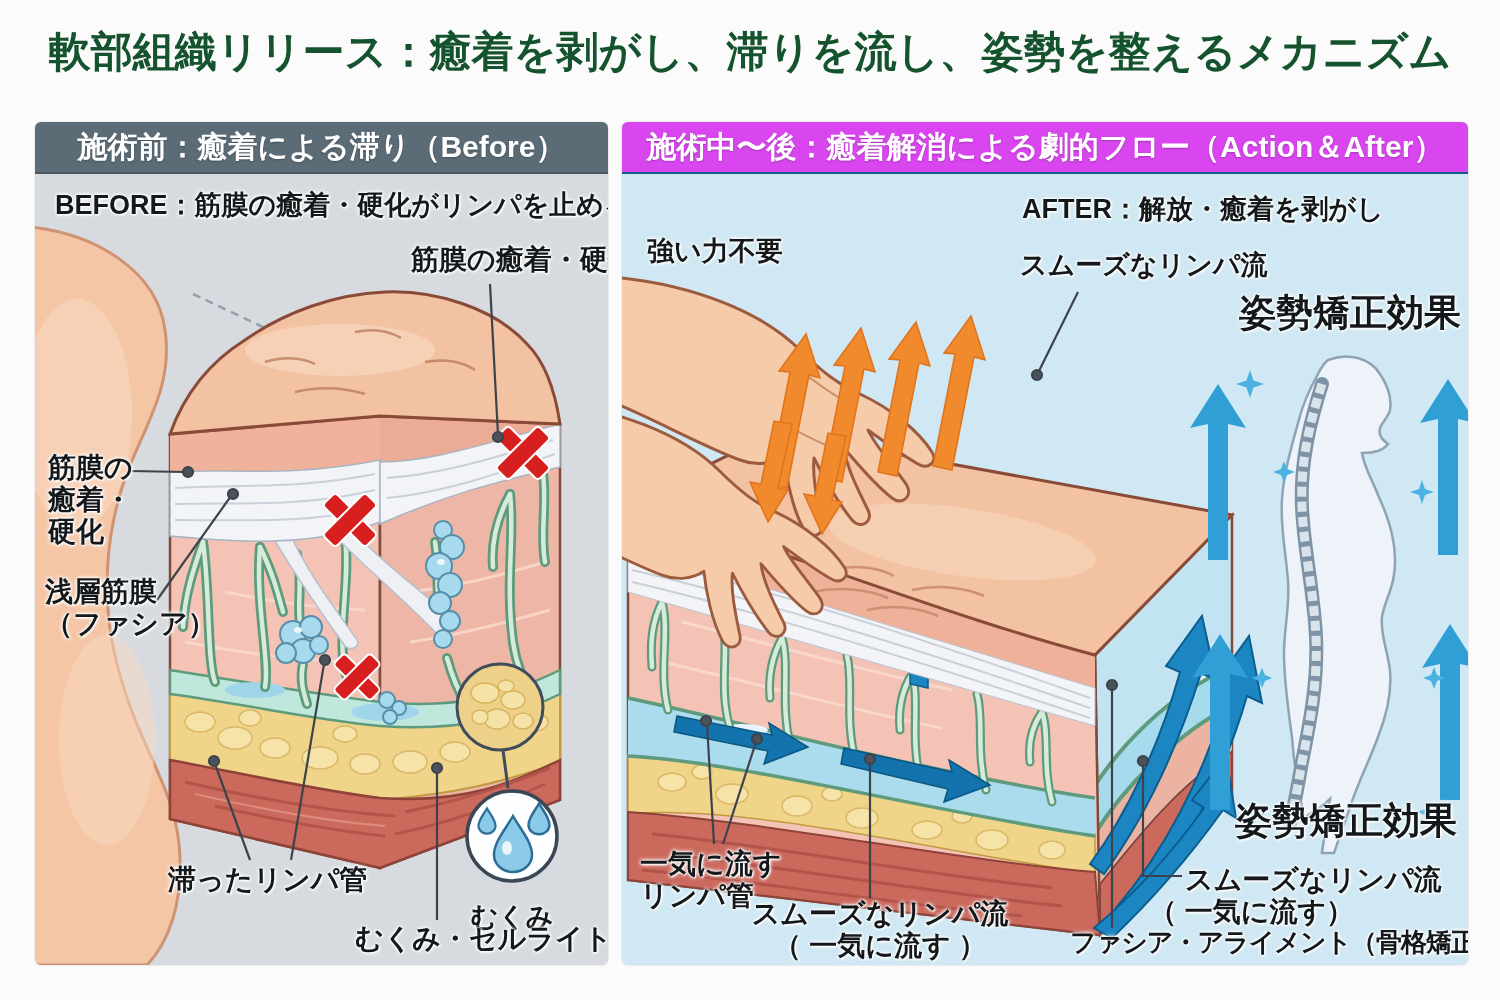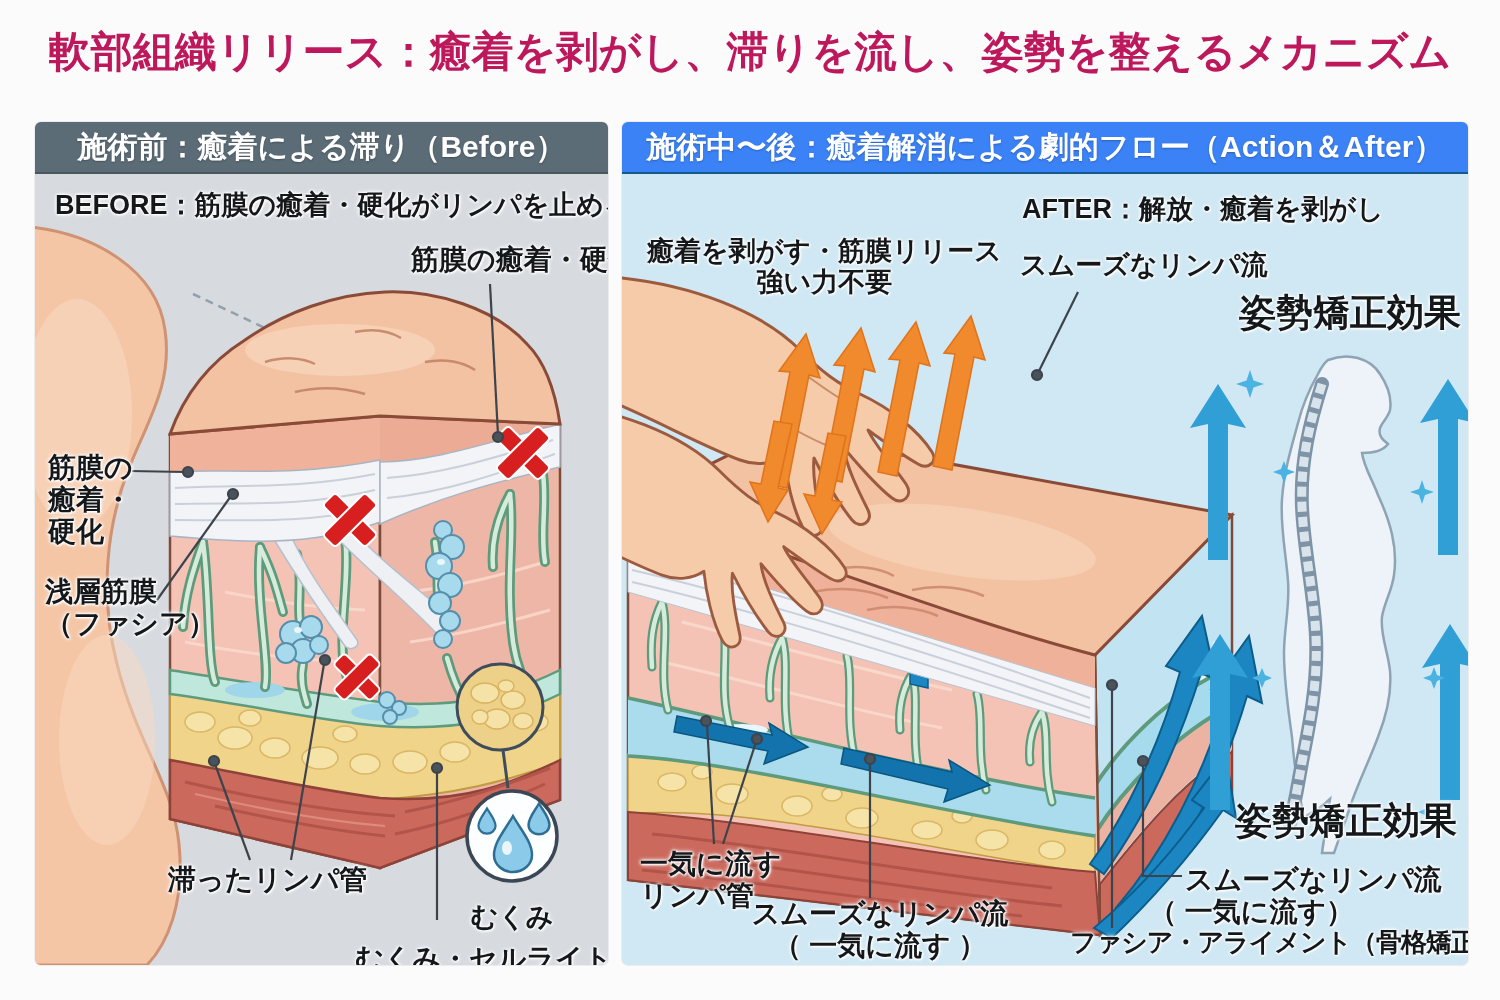--- a/index.html
+++ b/index.html
@@ -1,28 +1,28 @@
 <!DOCTYPE html>
 <html><head>
 <meta charset="utf-8">
 <style>
   html,body{margin:0;padding:0;background:#fbfbfb;}
   .canvas{position:relative;width:1500px;height:1000px;background:#fbfbfb;overflow:hidden;
           font-family:"Liberation Sans","DejaVu Sans",sans-serif;color:#15181b;}
   .title{position:absolute;left:0;right:0;top:24px;text-align:center;
-         font-size:42px;font-weight:900;letter-spacing:0px;color:#be185d;}
+         font-size:42px;font-weight:900;letter-spacing:0px;color:#14532d;}
   .panel{position:absolute;top:122px;height:843px;border-radius:6px;overflow:hidden;
          box-shadow:0 0 0 1px rgba(0,0,0,.06);}
   .panel.before{left:35px;width:573px;background:#d7dbe0;}
   .panel.after{left:622px;width:846px;background:#cfe8f3;}
   .panel-header{position:absolute;left:0;right:0;top:0;height:50px;display:flex;
                 align-items:center;justify-content:center;font-size:30px;font-weight:800;
                 color:#ffffff;z-index:5;text-shadow:0 1px 2px rgba(0,0,0,.25);}
   .before .panel-header{background:#5b6c77;border-bottom:2px solid #49575f;}
-  .after  .panel-header{background:#3b82f6;border-bottom:2px solid #135c87;}
+  .after  .panel-header{background:#d946ef;border-bottom:2px solid #135c87;}
   .art{position:absolute;left:0;top:0;width:100%;height:100%;z-index:1;}
   .lbl{position:absolute;z-index:4;font-weight:800;line-height:1.15;white-space:nowrap;
        text-shadow:0 0 3px #fff,0 0 3px #fff,0 0 5px #fff,1px 1px 2px #fff;}
   .sub{font-size:27px;}
   .s28{font-size:28px;}
   .s27{font-size:27px;}
   .s26{font-size:26px;letter-spacing:-1px;}
   .big{font-size:37px;font-weight:900;}
   .ctr{text-align:center;}
 </style>
@@ -206,21 +206,21 @@
       <div>筋膜の</div>
       <div>癒着・</div>
       <div>硬化</div>
     </div>
     <div class="lbl s28" style="left:133px;top:742px;">滞ったリンパ管</div>
     <div class="lbl s28" style="left:10px;top:454px;">
       <div>浅層筋膜</div>
       <div>（ファシア）</div>
     </div>
     <div class="lbl s27 ctr" style="left:432px;top:780px;width:90px;">むくみ</div>
-    <div class="lbl s28" style="left:320px;top:801px;margin-top:20px;">むくみ・セルライト</div>
+    <div class="lbl s28" style="left:320px;top:801px;">むくみ・セルライト</div>
   </section>
 
   <section class="panel after">
     <div class="panel-header">施術中〜後：癒着解消による劇的フロー（Action＆After）</div>
 
     <svg class="art" viewBox="0 0 846 843">
 
       <g>
         <path d="M473,533 L610,393 L610,673 L478,813 Z" fill="#c2e4f2" stroke="#7c4b3a" stroke-width="2.5"></path>
         <path d="M500,720 C540,660 572,598 594,520 M520,760 C560,700 590,640 604,570" stroke="#e9f7fd" stroke-width="6" fill="none" opacity="0.85"></path>
@@ -364,21 +364,20 @@
           <circle cx="248" cy="637" r="5"></circle>
         <path d="M490,566 L490,806" fill="none"></path>
           <circle cx="490" cy="563" r="5"></circle>
         <path d="M521,642 L521,754 L560,754" fill="none"></path>
           <circle cx="521" cy="639" r="5"></circle>
       </g>
     </svg>
 
     <div class="lbl sub" style="left:400px;top:72px;">AFTER：解放・癒着を剥がし</div>
     <div class="lbl s27" style="left:25px;top:114px;">
-      <div>癒着を剥がす・筋膜リリース</div>
       <div class="ctr">強い力不要</div>
     </div>
     <div class="lbl s27" style="left:398px;top:128px;">スムーズなリンパ流</div>
     <div class="lbl big" style="left:617px;top:170px;">姿勢矯正効果</div>
     <div class="lbl big" style="left:613px;top:678px;">姿勢矯正効果</div>
     <div class="lbl s28" style="left:18px;top:726px;">
       <div>一気に流す</div>
       <div>リンパ管</div>
     </div>
     <div class="lbl s28 ctr" style="left:128px;top:776px;width:260px;">

